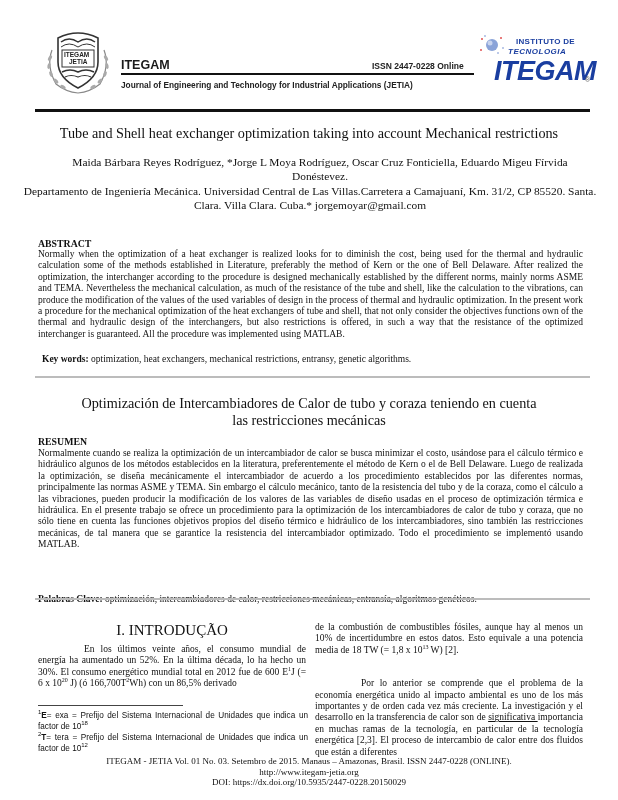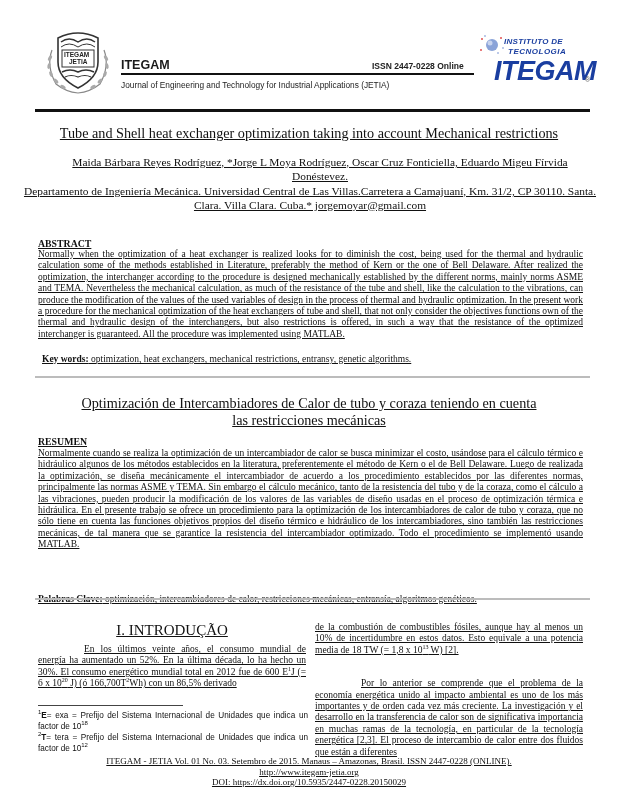--- a/index.html
+++ b/index.html
@@ -1,28 +1,28 @@
 <!DOCTYPE html>
 <html><head>
 <meta charset="utf-8">
 <style>
   html, body { margin:0; padding:0; background:#ffffff; }
   body { width:618px; height:800px; position:relative; overflow:hidden; color:#111; }
-  .serif { font-family: "Liberation Serif", "DejaVu Serif", serif; text-decoration: underline; }
+  .serif { font-family: "Liberation Serif", "DejaVu Serif", serif; }
   .sans { font-family: "Liberation Sans", "DejaVu Sans", sans-serif; }
   .abs { position:absolute; }
 
   
   #logo-left { left:44px; top:30px; width:68px; height:66px; }
   #journal-name { left:121px; top:58px; font-weight:bold; font-size:12.5px; color:#1a1a1a; }
   #issn { left:372px; top:61px; font-size:8.5px; font-weight:bold; color:#222; }
   #header-rule { left:121px; top:73px; width:353px; height:2px; background:#111; }
-  #journal-sub { left:121px; top:80px; font-size:8.3px; font-weight:normal; color:#222; }
+  #journal-sub { left:121px; top:80px; font-size:8.3px; font-weight:bold; color:#222; }
   #logo-right { left:473px; top:32px; width:142px; height:58px; }
-  #inst-1 { left:504px; top:37px; font-size:8px; font-weight:bold; font-style:italic; color:#1a3ea0; letter-spacing:.3px; }
+  #inst-1 { left:516px; top:37px; font-size:8px; font-weight:bold; color:#1a3ea0; letter-spacing:.3px; }
   #inst-2 { left:508px; top:47px; font-size:8px; font-weight:bold; font-style:italic; color:#1a3ea0; letter-spacing:.5px;text-align:center; }
   #inst-brand { left:494px; top:56px; font-size:27px; font-weight:bold; font-style:italic; color:#1a3ea0; letter-spacing:-.5px; }
   #reg-mark { left:585px; top:76px; font-size:7px; color:#555; }
   #thick-rule { left:35px; top:109px; width:555px; height:3px; background:#111; }
 
   
   .center { text-align:center; }
   #title-en { left:0; width:618px; top:125px; font-size:14.2px; }
   #authors { left:60px; width:520px; top:155px; font-size:11.4px; line-height:14px; }
   #affil { left:10px; width:600px; top:184px; font-size:11.4px; line-height:14px; }
@@ -113,21 +113,21 @@
 </div>
 <div class="abs sans" id="inst-1">INSTITUTO DE</div>
 <div class="abs sans" id="inst-2">TECNOLOGIA</div>
 <div class="abs sans" id="inst-brand">ITEGAM</div>
 <div class="abs sans" id="reg-mark">®</div>
 
 <div class="abs" id="thick-rule"></div>
 
 <div class="abs serif center" id="title-en">Tube and Shell heat exchanger optimization taking into account Mechanical restrictions</div>
 <div class="abs serif center" id="authors">Maida Bárbara Reyes Rodríguez, *Jorge L Moya Rodríguez, Oscar Cruz Fonticiella, Eduardo Migeu Fírvida Donéstevez.</div>
-<div class="abs serif center" id="affil">Departamento de Ingeniería  Mecánica. Universidad Central de Las Villas.Carretera a Camajuaní, Km. 31/2, CP 30110. Santa. Clara. Villa Clara. Cuba.* jorgemoyar@gmail.com</div>
+<div class="abs serif center" id="affil">Departamento de Ingeniería  Mecánica. Universidad Central de Las Villas.Carretera a Camajuaní, Km. 31/2, CP 85520. Santa. Clara. Villa Clara. Cuba.* jorgemoyar@gmail.com</div>
 
 <div class="abs serif" id="abstract-h">ABSTRACT</div>
 <div class="abs serif para" id="abstract-body"> Normally when the optimization of a heat exchanger is realized looks for to diminish the cost, being used for the thermal and hydraulic calculation some of the methods established in Literature, preferably the method of Kern or the one of Bell Delaware. After realized the optimization, the interchanger according to the procedure is designed mechanically established by the different norms, mainly norms ASME and TEMA. Nevertheless the mechanical calculation, as much of the resistance of the tube and shell, like the calculation to the vibrations, can produce the modification of the values of the used variables of design in the process of thermal and hydraulic optimization.  In the present work a procedure for the mechanical optimization of the heat exchangers of tube and shell, that not only consider the objectives functions own of the thermal and hydraulic design of the interchangers, but also restrictions is offered, in such a way that the resistance of the optimized interchanger is guaranteed. All the procedure was implemented using MATLAB.</div>
 <div class="abs serif" id="keywords">
   <b>Key words:</b><span> optimization, heat exchangers, mechanical restrictions, entransy, genetic algorithms.</span>
 </div>
 <div class="abs" id="rule-1"></div>
 
 <div class="abs serif center" id="title-es">Optimización de Intercambiadores de Calor de tubo y coraza teniendo en cuenta las restricciones mecánicas</div>
 <div class="abs serif" id="resumen-h">RESUMEN</div>

